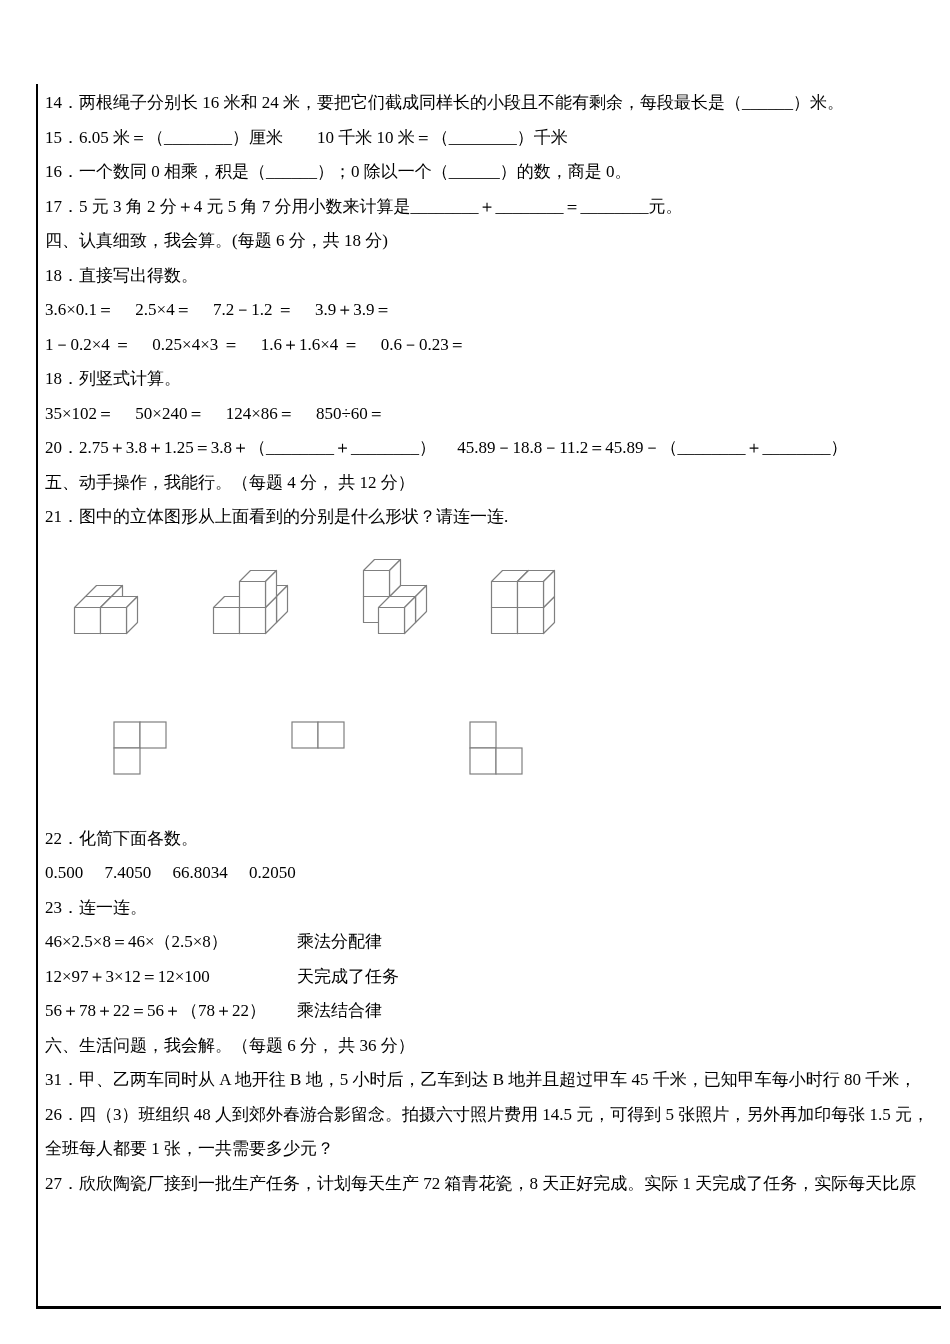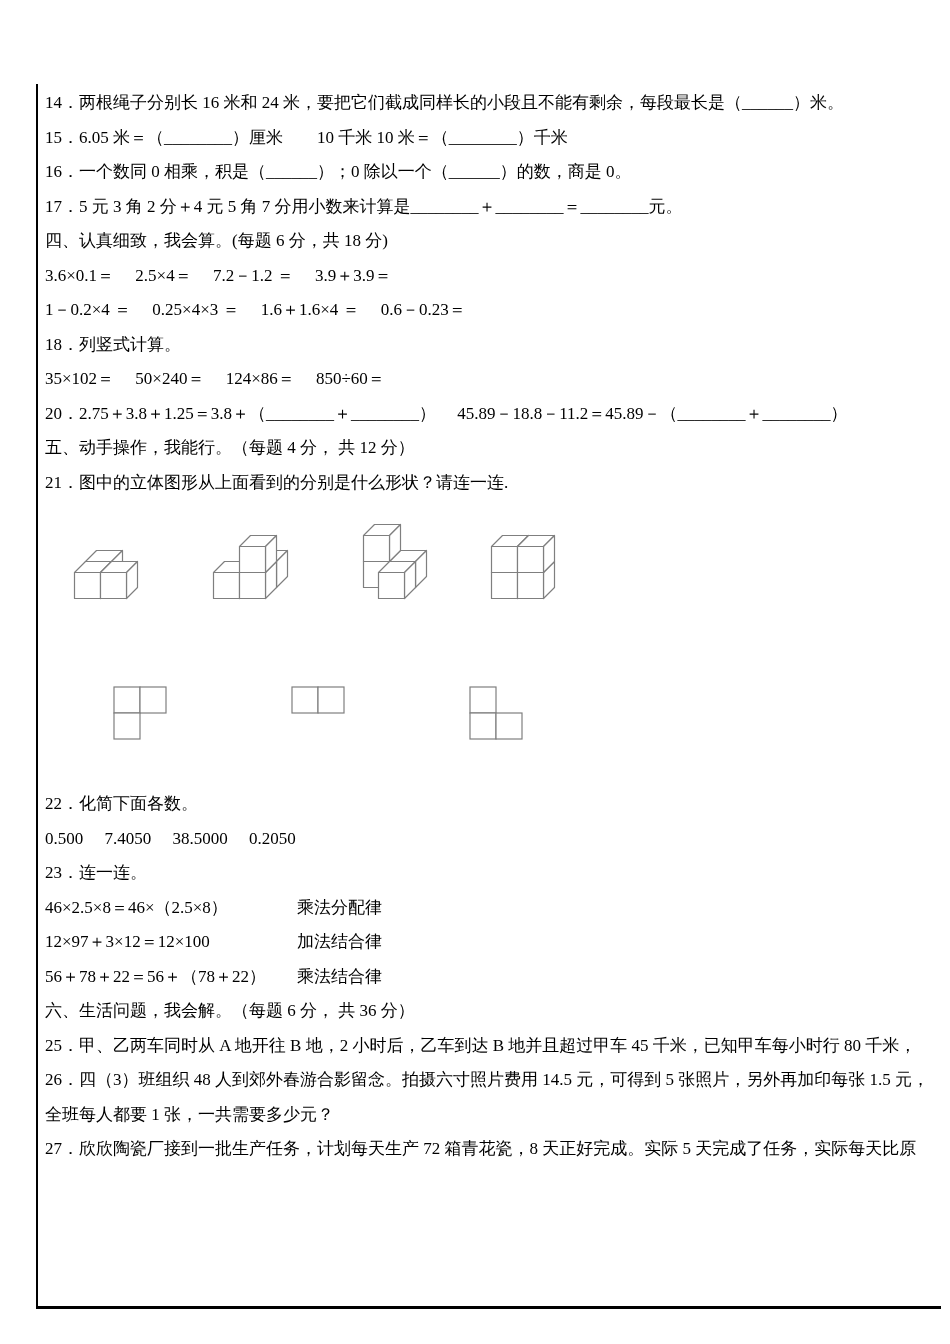--- a/index.html
+++ b/index.html
@@ -25,20 +25,21 @@
 <div class="page-border-bottom"></div>
 
 <div class="content">
 
   <p class="line">14．两根绳子分别长 16 米和 24 米，要把它们截成同样长的小段且不能有剩余，每段最长是（______）米。</p>
   <p class="line">15．6.05 米＝（________）厘米　　10 千米 10 米＝（________）千米</p>
   <p class="line">16．一个数同 0 相乘，积是（______）；0 除以一个（______）的数，商是 0。</p>
   <p class="line">17．5 元 3 角 2 分＋4 元 5 角 7 分用小数来计算是________＋________＝________元。</p>
 
   <p class="line">四、认真细致，我会算。(每题 6 分，共 18 分)</p>
+  <p class="line">18．直接写出得数。</p>
   <p class="line">3.6×0.1＝　 2.5×4＝　 7.2－1.2 ＝　 3.9＋3.9＝</p>
   <p class="line">1－0.2×4 ＝　 0.25×4×3 ＝　 1.6＋1.6×4 ＝　 0.6－0.23＝</p>
   <p class="line">18．列竖式计算。</p>
   <p class="line">35×102＝　 50×240＝　 124×86＝　 850÷60＝</p>
   <p class="line">20．2.75＋3.8＋1.25＝3.8＋（________＋________）　 45.89－18.8－11.2＝45.89－（________＋________）</p>
 
   <p class="line">五、动手操作，我能行。（每题 4 分， 共 12 分）</p>
   <p class="line">21．图中的立体图形从上面看到的分别是什么形状？请连一连.</p>
 
   <div class="solids-row">
@@ -108,26 +109,26 @@
         <rect x="27" y="1" width="26" height="26" fill="#ffffff" stroke="#7f7f7f" stroke-width="1.2"></rect>
       </svg>
     <svg width="54" height="54" viewBox="0 0 54 54">
         <rect x="1" y="1" width="26" height="26" fill="#ffffff" stroke="#7f7f7f" stroke-width="1.2"></rect>
         <rect x="1" y="27" width="26" height="26" fill="#ffffff" stroke="#7f7f7f" stroke-width="1.2"></rect>
         <rect x="27" y="27" width="26" height="26" fill="#ffffff" stroke="#7f7f7f" stroke-width="1.2"></rect>
       </svg>
   </div>
 
   <p class="line after-figures">22．化简下面各数。</p>
-  <p class="line">0.500　 7.4050　 38.5000　 0.2050</p>
+  <p class="line">0.500　 7.4050　 66.8034　 0.2050</p>
 
   <p class="line">23．连一连。</p>
   <p class="line match-row"><span class="expr">46×2.5×8＝46×（2.5×8）</span><span>乘法分配律</span></p>
-  <p class="line match-row"><span class="expr">12×97＋3×12＝12×100</span><span>加法结合律</span></p>
+  <p class="line match-row"><span class="expr">12×97＋3×12＝12×100</span><span>天完成了任务</span></p>
   <p class="line match-row"><span class="expr">56＋78＋22＝56＋（78＋22）</span><span>乘法结合律</span></p>
 
   <p class="line">六、生活问题，我会解。（每题 6 分， 共 36 分）</p>
-  <p class="line">25．甲、乙两车同时从 A 地开往 B 地，2 小时后，乙车到达 B 地并且超过甲车 45 千米，已知甲车每小时行 80 千米，</p>
+  <p class="line">31．甲、乙两车同时从 A 地开往 B 地，5 小时后，乙车到达 B 地并且超过甲车 45 千米，已知甲车每小时行 80 千米，</p>
   <p class="line">26．四（3）班组织 48 人到郊外春游合影留念。拍摄六寸照片费用 14.5 元，可得到 5 张照片，另外再加印每张 1.5 元，</p>
   <p class="line">全班每人都要 1 张，一共需要多少元？</p>
-  <p class="line">27．欣欣陶瓷厂接到一批生产任务，计划每天生产 72 箱青花瓷，8 天正好完成。实际 5 天完成了任务，实际每天比原</p>
+  <p class="line">27．欣欣陶瓷厂接到一批生产任务，计划每天生产 72 箱青花瓷，8 天正好完成。实际 1 天完成了任务，实际每天比原</p>
 
 </div>
 
 </body></html>

